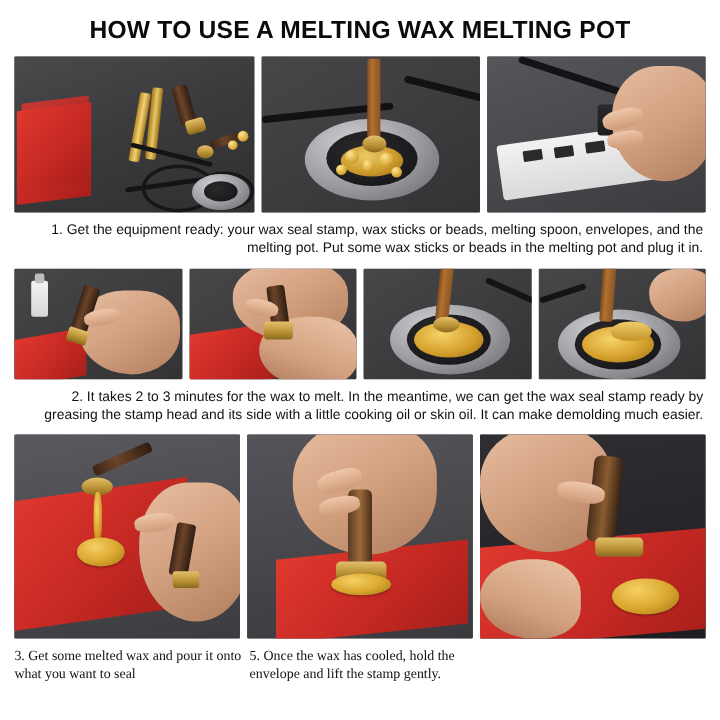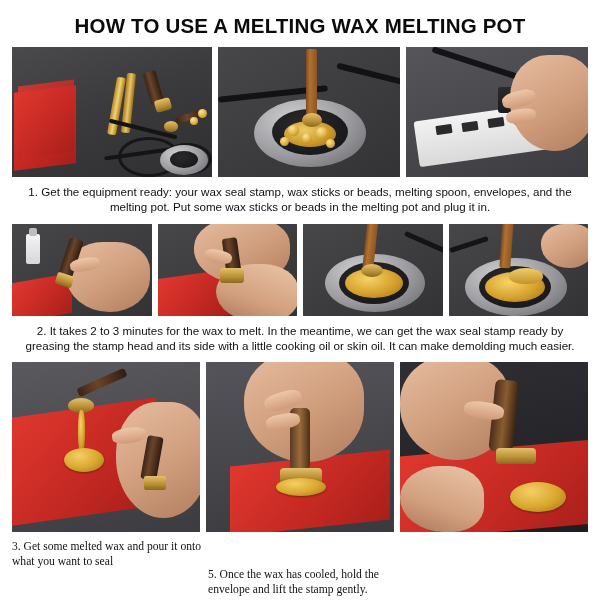--- a/index.html
+++ b/index.html
@@ -39,21 +39,21 @@
     position: relative;
     overflow: hidden;
     border-radius: 1px;
     background: #3a3a3c;
   }
   .caption {
     font-size: 11.6px;
     line-height: 15.3px;
     color: #111111;
     margin: 7px 2px 9px 2px;
-    text-align: center;
+    text-align: right;
   }
   .caption-row {
     display: flex;
     gap: 6px;
     margin-top: 7px;
   }
   .caption-col {
     font-size: 11.6px;
     line-height: 15.3px;
     color: #111111;
@@ -338,16 +338,16 @@
         <div class="handle-wood" style="left:92px;top:18px;width:24px;height:72px;background:linear-gradient(90deg,#4a2e1a,#8a5c30,#3a2414);border-radius:6px;transform:rotate(6deg);"></div>
         <div class="brass" style="left:96px;top:86px;width:40px;height:16px;border-radius:4px;"></div>
         <div class="seal-disc" style="left:110px;top:120px;width:56px;height:30px;"></div>
         <div class="finger" style="left:64px;top:40px;width:40px;height:17px;transform:rotate(8deg);"></div>
       </div>
     </div>
   </div>
 
   <div class="caption-row">
     <div class="caption-col" style="width:190px;">3. Get some melted wax and pour it onto what you want to seal</div>
-    <div class="caption-col" style="width:190px;margin-top:28px;">5. Once the wax has cooled, hold the envelope and lift the stamp gently.</div>
+    <div class="caption-col" style="width:190px;">5. Once the wax has cooled, hold the envelope and lift the stamp gently.</div>
   </div>
 
 </div>
 
 </body></html>

